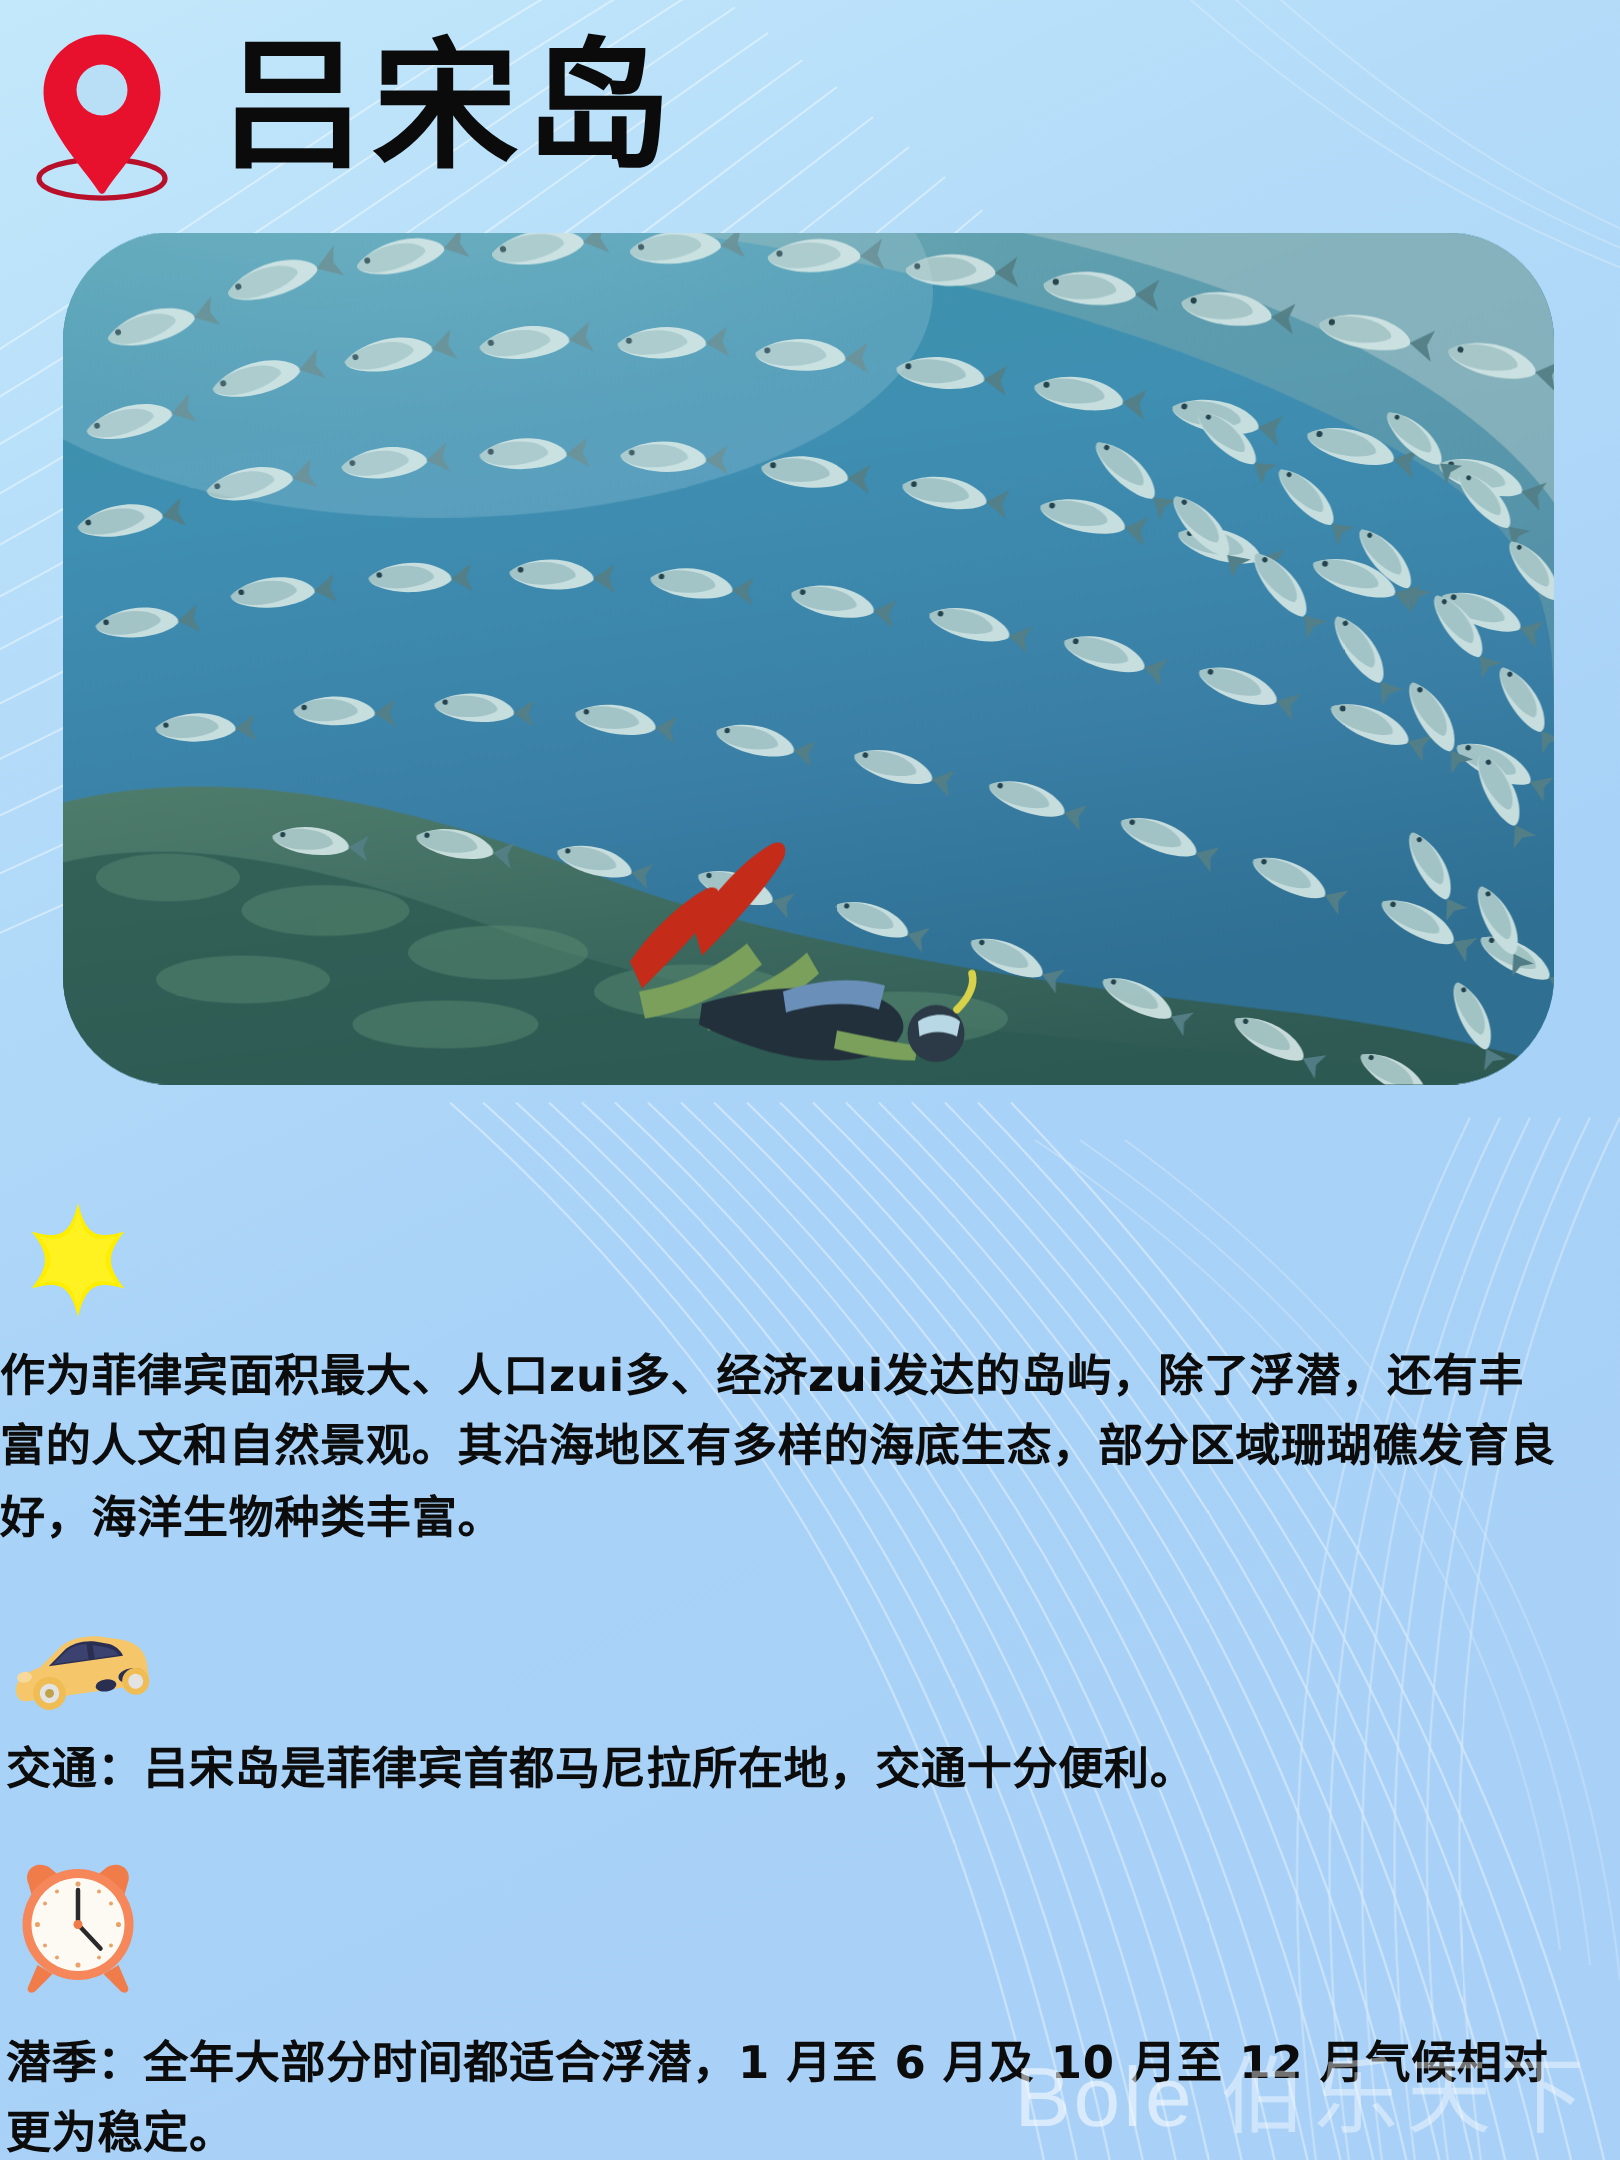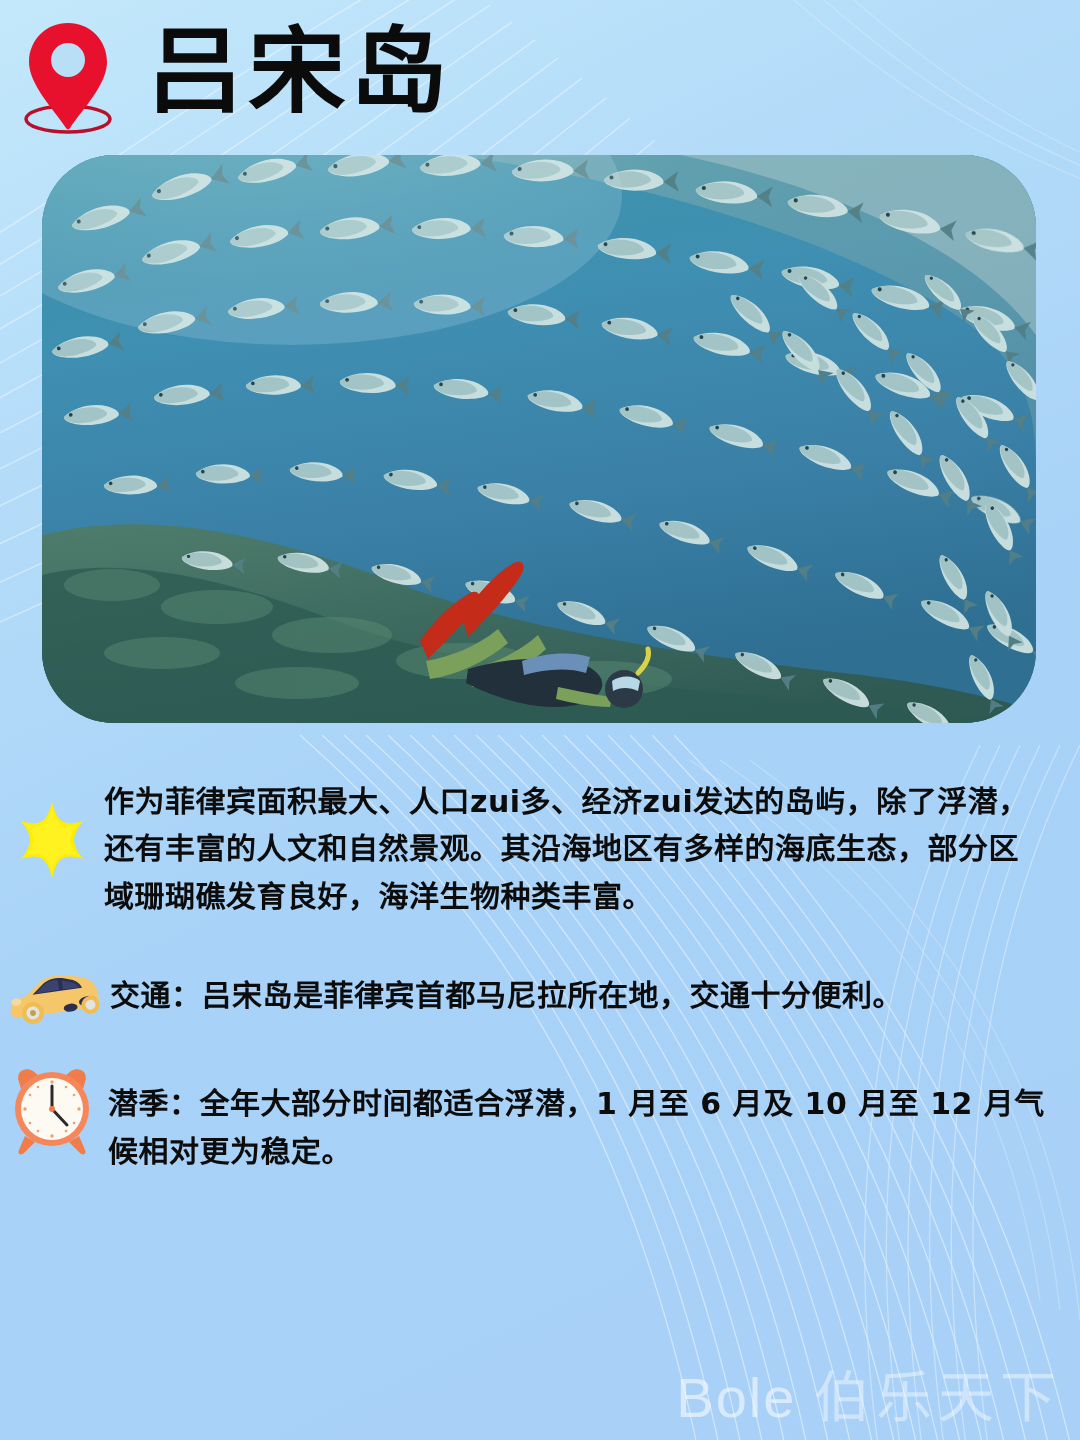--- a/index.html
+++ b/index.html
@@ -69,20 +69,21 @@
   }
   .hero svg { display: block; width: 994px; height: 568px; }
 
   
   .content { position: absolute; left: 0; top: 760px; width: 1080px; }
 
   .block {
     position: relative;
     display: flex;
     align-items: flex-start;
+    flex-direction: column;
   }
 
   .block-icon {
     flex: 0 0 auto;
     width: 104px;
     display: flex;
     justify-content: center;
     align-items: flex-start;
   }
   .block-icon svg { display: block; }

